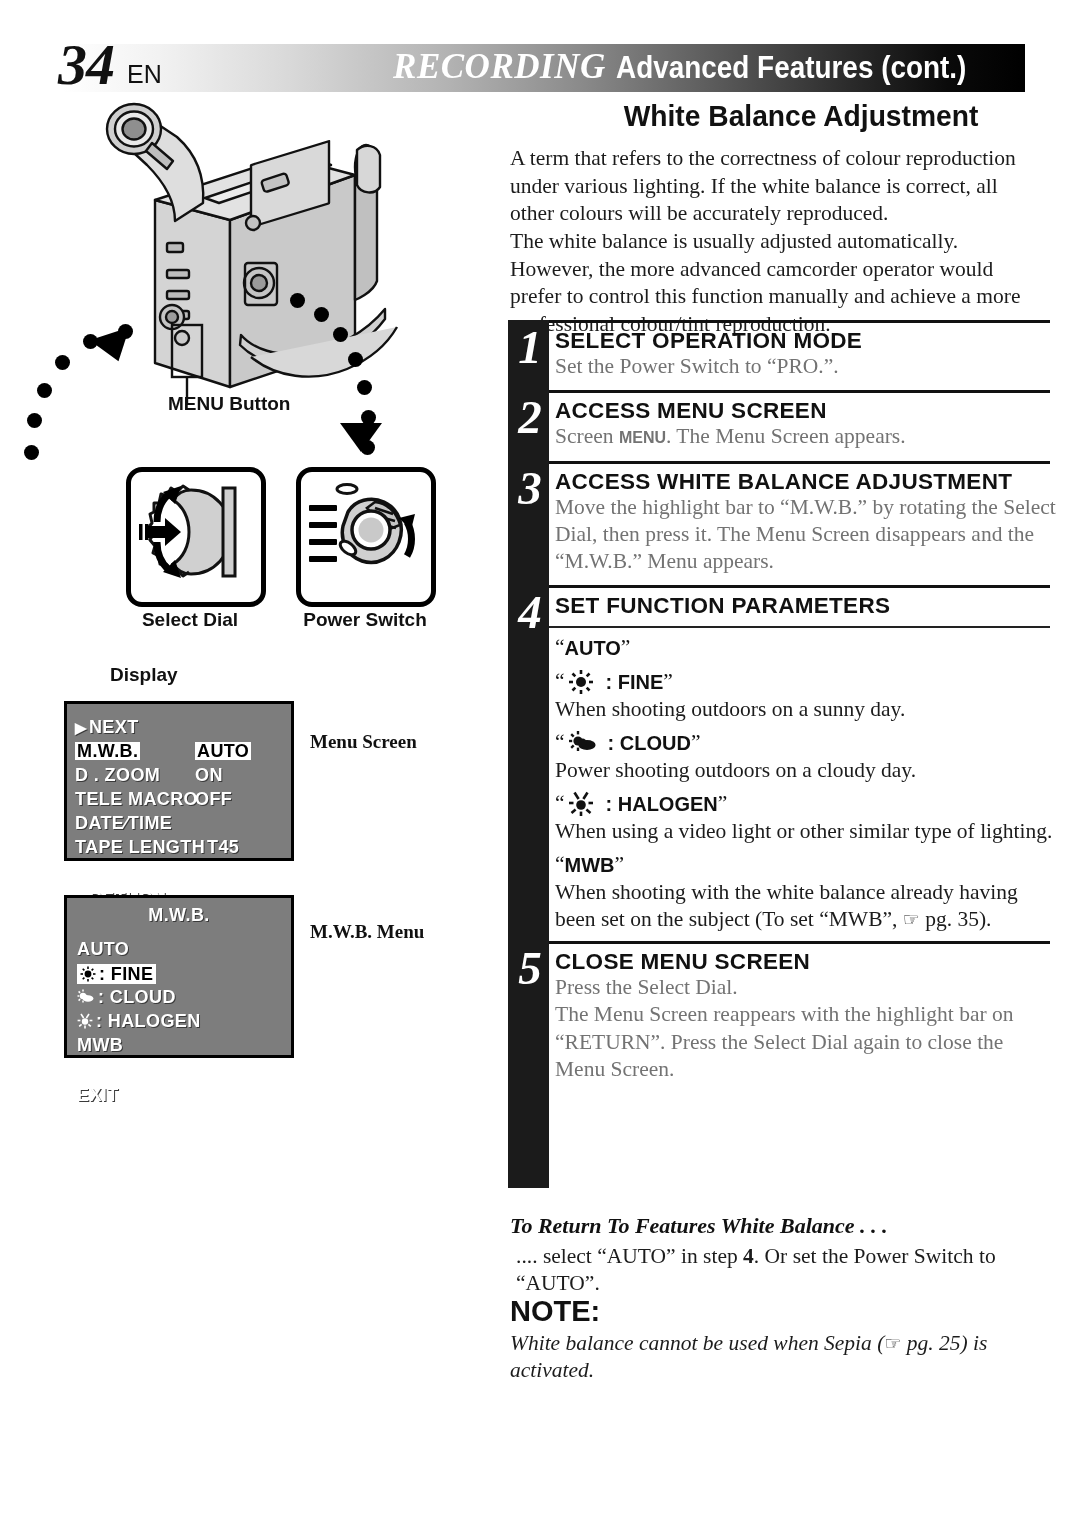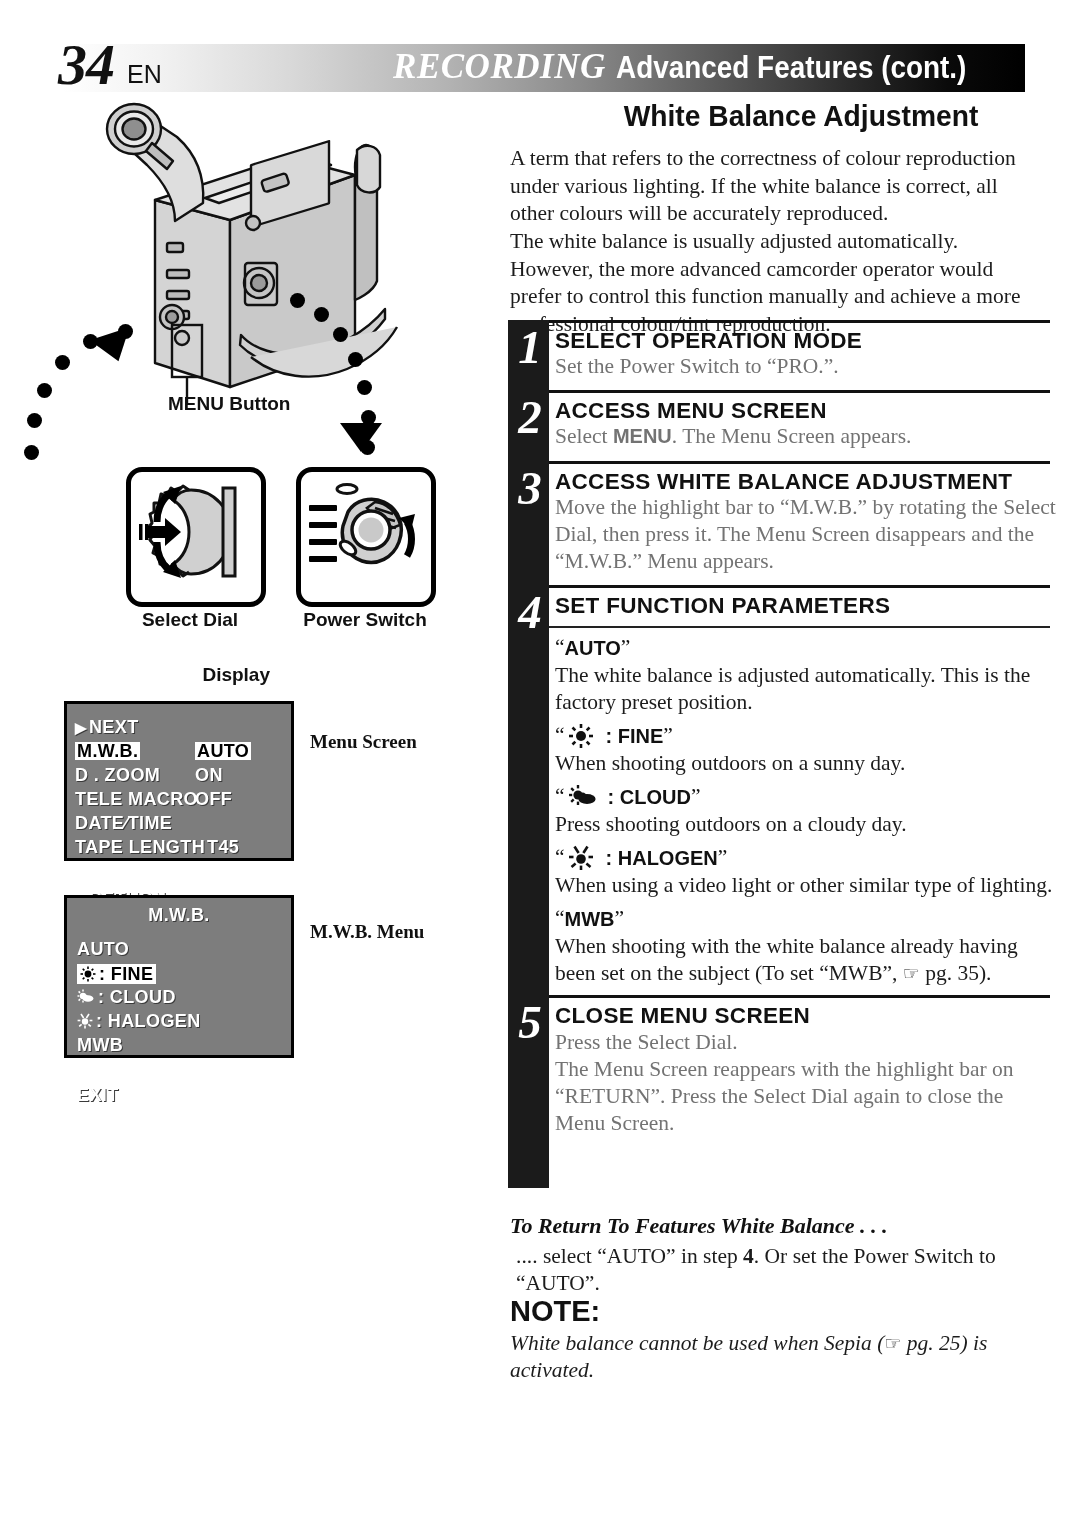--- a/index.html
+++ b/index.html
@@ -72,21 +72,21 @@
   #select-dial-box{left:126px;top:372px;}
   #power-switch-box{left:296px;top:372px;}
   .box-caption{
     position:absolute;font-family:"Liberation Sans", sans-serif;
     font-weight:700;font-size:19px;color:#111;text-align:center;width:180px;
   }
   #select-dial-caption{left:100px;top:514px;}
   #power-switch-caption{left:275px;top:514px;}
 
   #display-label{
-    position:absolute;left:110px;top:569px;width:160px;text-align:right;
+    position:absolute;left:110px;top:569px;width:160px;text-align:left;
     font-family:"Liberation Sans", sans-serif;font-weight:700;font-size:19px;color:#111;
   }
 
   
   .osd{
     position:absolute;background:#7d7d7d;border:3px solid #000;
     font-family:"Liberation Sans", sans-serif;
     color:#ffffff;font-weight:700;
     box-sizing:border-box;
   }
@@ -153,21 +153,21 @@
   .opt-head{
     margin-left:55px;margin-right:22px;
     font-family:"Liberation Serif", serif;font-size:21.5px;color:#111;line-height:1.3;
     display:flex;align-items:center;
   }
   .opt-head b{font-family:"Liberation Sans", sans-serif;font-size:20px;font-weight:700;}
   .opt-body{
     margin-left:55px;margin-right:22px;
     font-family:"Liberation Serif", serif;font-size:21.5px;line-height:1.26;color:#1c1c1c;
   }
-  .bold-sans{font-family:"Liberation Sans", sans-serif;font-weight:700;font-size:20px;}
+  .bold-sans{font-family:"Liberation Sans", sans-serif;font-weight:700;font-size:16px;}
 
   #return-auto{
     position:absolute;left:10px;top:1213px;width:540px;
   }
   #return-auto-head{
     font-family:"Liberation Serif", serif;font-style:italic;font-weight:700;
     font-size:22px;color:#111;
   }
   #return-auto-body{
     font-family:"Liberation Serif", serif;font-size:21.5px;line-height:1.26;color:#1c1c1c;
@@ -442,21 +442,21 @@
       <div class="step" style="padding-bottom:10px;">
         <div class="step-num" style="top:1px;">1</div>
         <div class="step-head">SELECT OPERATION MODE</div>
         <div class="step-body">Set the Power Switch to “PRO.”.</div>
       </div>
 
       <div class="rule"></div>
       <div class="step" style="padding-bottom:10px;">
         <div class="step-num" style="top:1px;">2</div>
         <div class="step-head">ACCESS MENU SCREEN</div>
-        <div class="step-body"><span>Select </span><span class="bold-sans">MENU</span><span>. The Menu Screen appears.</span></div>
+        <div class="step-body"><span>Screen </span><span class="bold-sans">MENU</span><span>. The Menu Screen appears.</span></div>
       </div>
 
       <div class="rule"></div>
       <div class="step" style="padding-bottom:10px;">
         <div class="step-num" style="top:1px;">3</div>
         <div class="step-head">ACCESS WHITE BALANCE ADJUSTMENT</div>
         <div class="step-body">Move the highlight bar to “M.W.B.” by rotating the Select Dial, then press it. The Menu Screen disappears and the “M.W.B.” Menu appears.</div>
       </div>
 
       <div class="rule"></div>
@@ -465,21 +465,20 @@
         <div class="step-head">SET FUNCTION PARAMETERS</div>
       </div>
 
       <div class="rule-thin"></div>
       <div style="padding-top:6px;">
         <div class="opt-head">
           <span>“</span>
             <b>AUTO</b>
             <span>”</span>
         </div>
-        <div class="opt-body">The white balance is adjusted automatically. This is the factory preset position.</div>
       </div>
 
       <div style="padding-top:6px;">
         <div class="opt-head">
           <span>“</span>
           <svg width="26" height="26" viewBox="0 0 26 26" style="margin:0 12px 0 3px;">
             <circle cx="13" cy="13" r="5" fill="#111"></circle>
             <g stroke="#111" stroke-width="2.6" stroke-linecap="butt">
               <line x1="13" y1="1" x2="13" y2="5"></line>
                 <line x1="13" y1="21" x2="13" y2="25"></line>
@@ -508,21 +507,21 @@
               <line x1="3.2" y1="4.2" x2="5.7" y2="6.6"></line>
                 <line x1="3.2" y1="17.8" x2="5.7" y2="15.4"></line>
               <line x1="10" y1="17.6" x2="10" y2="21"></line>
             </g>
             <ellipse cx="19" cy="15" rx="8.6" ry="5" fill="#111"></ellipse>
             <circle cx="14.5" cy="12.6" r="4.2" fill="#111"></circle>
           </svg>
           <b>: CLOUD</b>
             <span>”</span>
         </div>
-        <div class="opt-body">Press shooting outdoors on a cloudy day.</div>
+        <div class="opt-body">Power shooting outdoors on a cloudy day.</div>
       </div>
 
       <div style="padding-top:6px;">
         <div class="opt-head">
           <span>“</span>
           <svg width="26" height="26" viewBox="0 0 26 26" style="margin:0 12px 0 3px;">
             <circle cx="13" cy="14" r="4.8" fill="#111"></circle>
             <g stroke="#111" stroke-width="2.6" stroke-linecap="butt">
               <line x1="6.5" y1="1.5" x2="10.6" y2="8"></line>
                 <line x1="19.5" y1="1.5" x2="15.4" y2="8"></line>

